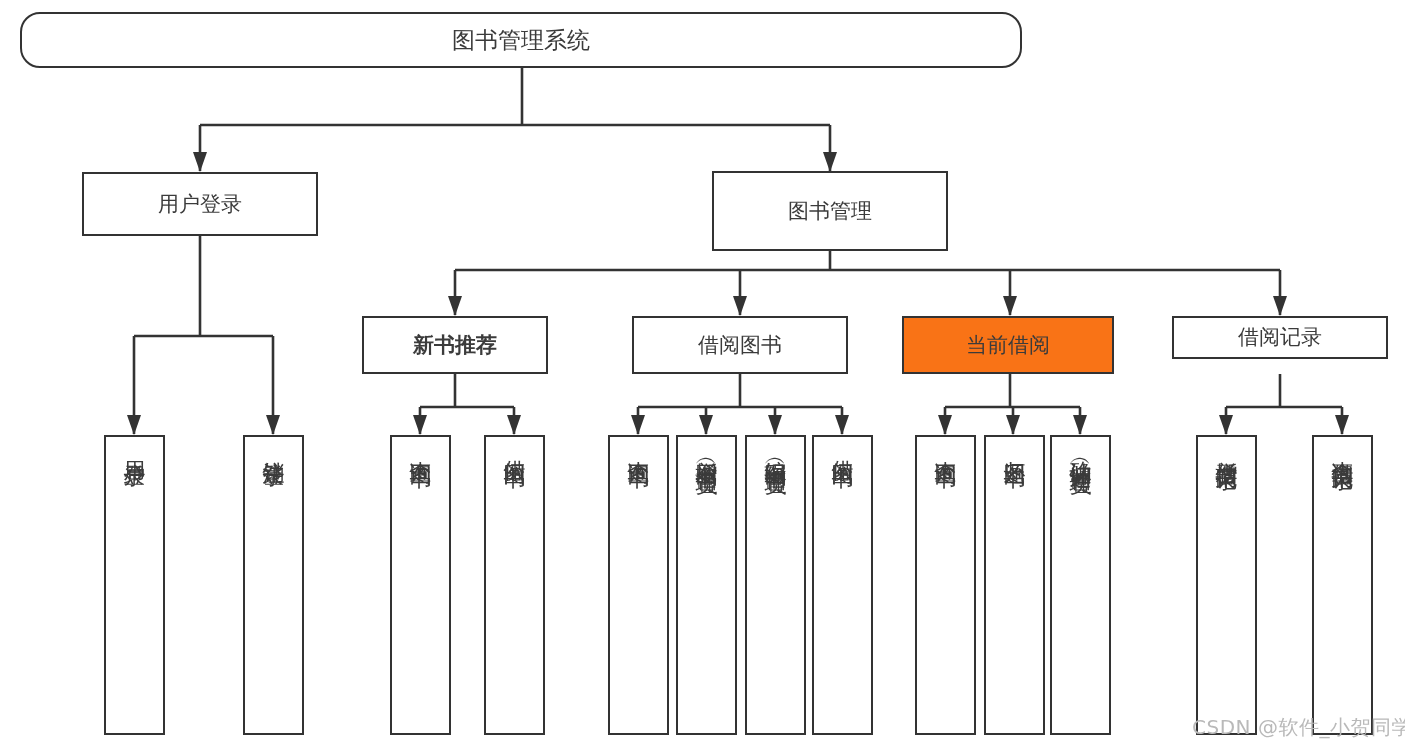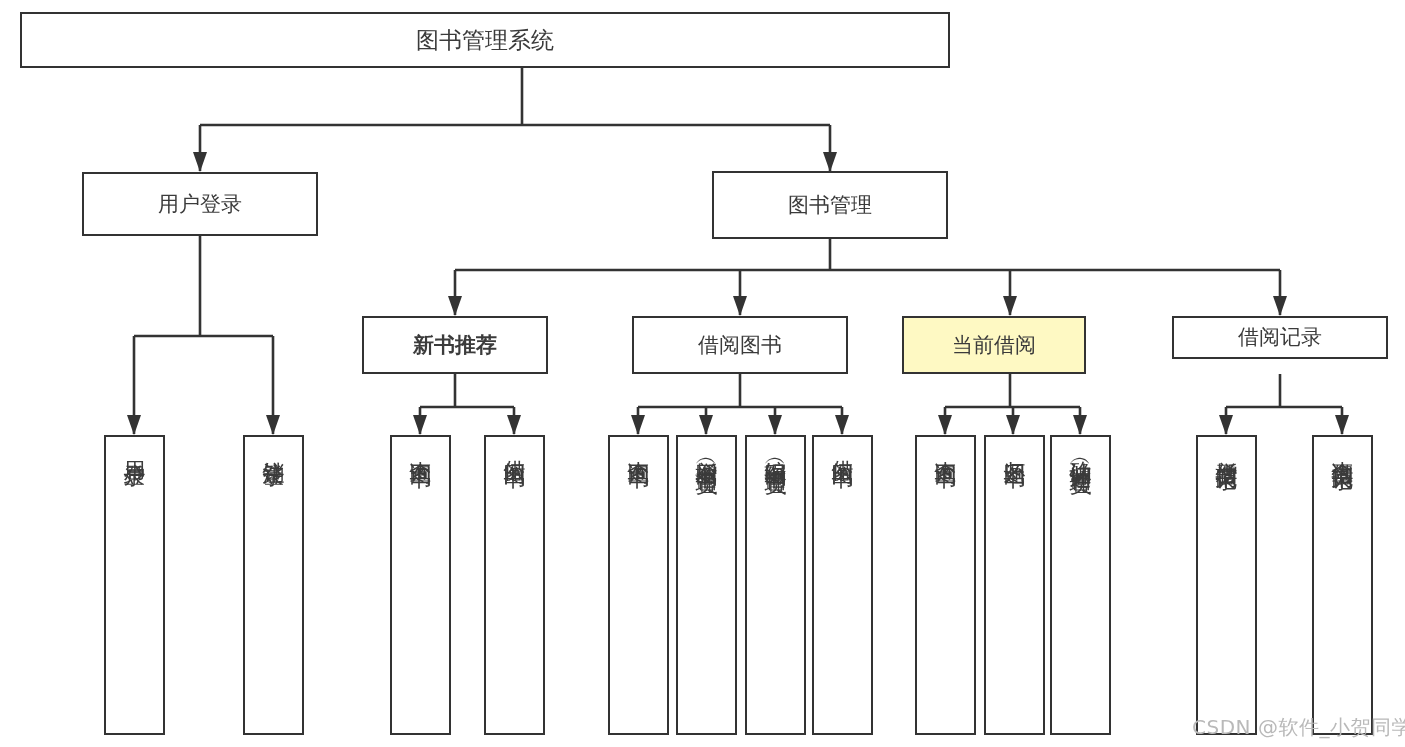--- a/index.html
+++ b/index.html
@@ -120,36 +120,36 @@
       <line x1="1080" y1="407" x2="1080" y2="434" stroke="#333333" stroke-width="2.6"></line>
       <polygon points="1073,415 1087,415 1080,435" fill="#333333"></polygon>
       <line x1="1280" y1="374" x2="1280" y2="407" stroke="#333333" stroke-width="2.6"></line>
       <line x1="1226" y1="407" x2="1342" y2="407" stroke="#333333" stroke-width="2.6"></line>
       <line x1="1226" y1="407" x2="1226" y2="434" stroke="#333333" stroke-width="2.6"></line>
       <polygon points="1219,415 1233,415 1226,435" fill="#333333"></polygon>
       <line x1="1342" y1="407" x2="1342" y2="434" stroke="#333333" stroke-width="2.6"></line>
       <polygon points="1335,415 1349,415 1342,435" fill="#333333"></polygon>
     </svg>
   <div id="nodes-layer">
-      <div class="node horizontal root" style="left: 20px; top: 12px; width: 930px; height: 56px; border-color: rgb(51, 51, 51); background: rgb(255, 255, 255);">
+      <div class="node horizontal root" style="left: 20px; top: 12px; width: 1002px; height: 56px; border-color: rgb(51, 51, 51); background: rgb(255, 255, 255); border-radius: 20px;">
         <span class="label" style="color: rgb(59, 59, 59);">图书管理系统</span>
       </div>
       <div class="node horizontal" style="left: 82px; top: 172px; width: 236px; height: 64px; border-color: rgb(51, 51, 51); background: rgb(255, 255, 255);">
         <span class="label" style="color: rgb(59, 59, 59);">用户登录</span>
       </div>
-      <div class="node horizontal" style="left: 712px; top: 171px; width: 236px; height: 68px; border-color: rgb(51, 51, 51); background: rgb(255, 255, 255);">
+      <div class="node horizontal" style="left: 712px; top: 171px; width: 236px; height: 80px; border-color: rgb(51, 51, 51); background: rgb(255, 255, 255);">
         <span class="label" style="color: rgb(59, 59, 59);">图书管理</span>
       </div>
       <div class="node horizontal" style="left: 362px; top: 316px; width: 186px; height: 58px; border-color: rgb(51, 51, 51); background: rgb(255, 255, 255); font-weight: bold;">
         <span class="label" style="color: rgb(59, 59, 59);">新书推荐</span>
       </div>
       <div class="node horizontal" style="left: 632px; top: 316px; width: 216px; height: 58px; border-color: rgb(51, 51, 51); background: rgb(255, 255, 255);">
         <span class="label" style="color: rgb(59, 59, 59);">借阅图书</span>
       </div>
-      <div class="node horizontal" style="left: 902px; top: 316px; width: 184px; height: 58px; border-color: rgb(51, 51, 51); background: #fef9c3;">
+      <div class="node horizontal" style="left: 902px; top: 316px; width: 212px; height: 58px; border-color: rgb(51, 51, 51); background: #f97316;">
         <span class="label" style="color: rgb(59, 59, 59);">当前借阅</span>
       </div>
       <div class="node horizontal" style="left: 1172px; top: 316px; width: 216px; height: 43px; border-color: rgb(51, 51, 51); background: rgb(255, 255, 255);">
         <span class="label" style="color: rgb(59, 59, 59);">借阅记录</span>
       </div>
       <div class="node vertical" style="left: 104px; top: 435px; width: 61px; height: 300px; border-color: rgb(51, 51, 51); background: rgb(255, 255, 255);">
         <span class="label" style="color: rgb(59, 59, 59);">用户登录</span>
       </div>
       <div class="node vertical" style="left: 243px; top: 435px; width: 61px; height: 300px; border-color: rgb(51, 51, 51); background: rgb(255, 255, 255);">
         <span class="label" style="color: rgb(59, 59, 59);">注销登录</span>

